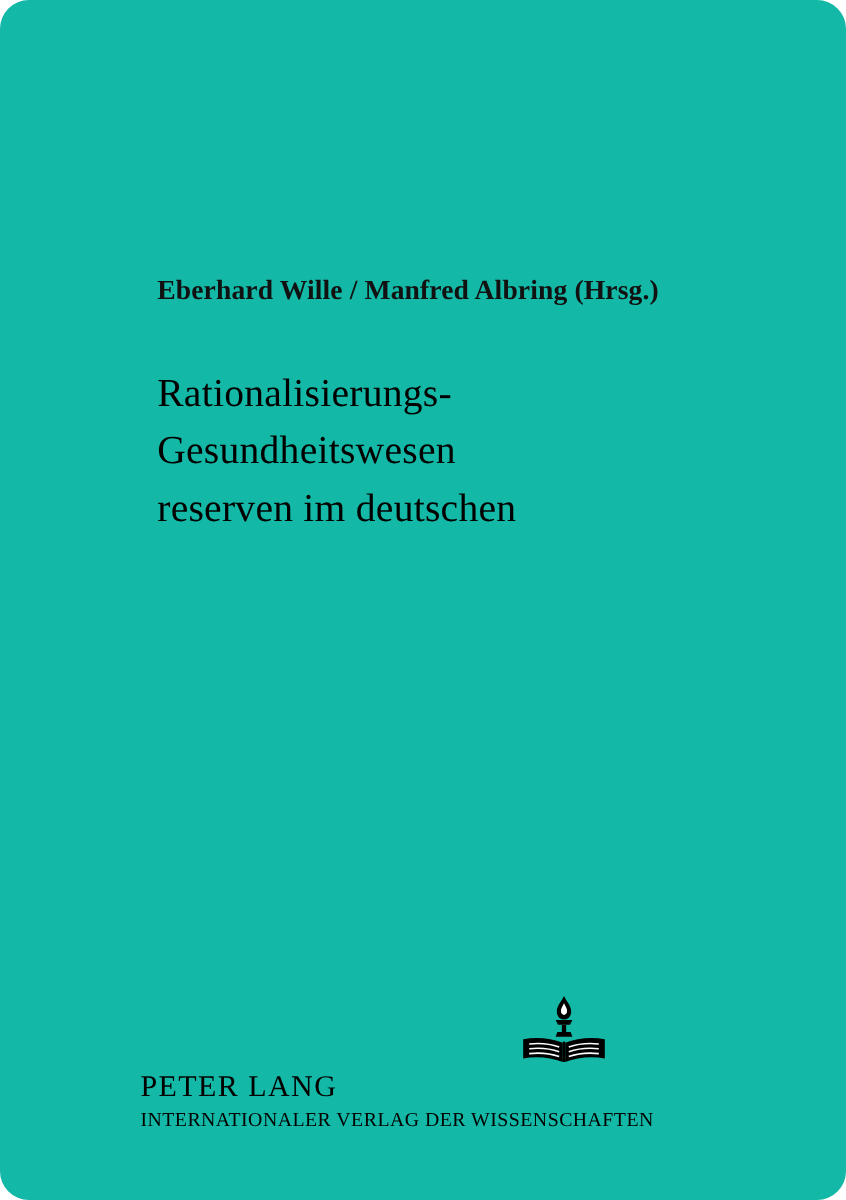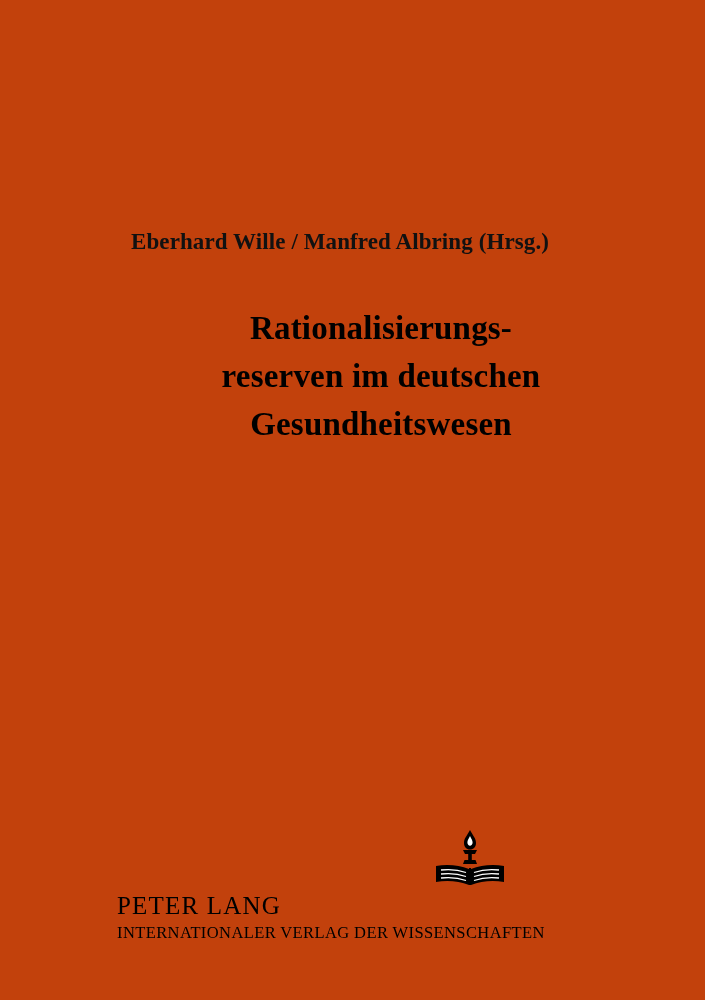--- a/index.html
+++ b/index.html
@@ -11,46 +11,46 @@
     width: 705px;
     height: 1000px;
     position: relative;
     font-family: "Liberation Serif", serif;
     color: #000000;
     overflow: hidden;
   }
   .page {
     position: absolute;
     inset: 0;
-    background: #c2410c;
+    background: #14b8a6;
+    border-radius: 24px;
   }
   .editors {
     position: absolute;
     left: 131px;
     top: 228px;
     width: 520px;
     font-family: "Liberation Serif", serif;
     font-size: 23px;
     font-weight: 700;
     letter-spacing: 0.1px;
     line-height: 1.2;
     color: #111111;
   }
   .title {
     position: absolute;
     left: 131px;
     top: 305px;
     width: 500px;
     font-family: "Liberation Serif", serif;
     font-size: 33px;
-    font-weight: 700;
+    font-weight: 400;
     line-height: 1.45;
     letter-spacing: 0.2px;
     color: #000000;
-    text-align: center;
   }
   .title .line {
     display: block;
     white-space: nowrap;
   }
   .publisher-block {
     position: absolute;
     left: 0;
     right: 0;
     top: 828px;
@@ -89,22 +89,22 @@
 </style>
 </head>
 <body>
 
 <div class="page">
 
   <div class="editors">Eberhard Wille / Manfred Albring (Hrsg.)</div>
 
   <div class="title">
     <span class="line">Rationalisierungs-</span>
+    <span class="line">Gesundheitswesen</span>
     <span class="line">reserven im deutschen</span>
-    <span class="line">Gesundheitswesen</span>
   </div>
 
   <div class="publisher-block">
     <div class="publisher-shift">
       <div class="logo-wrap">
         <svg width="74" height="62" viewBox="0 0 74 62" aria-hidden="true">
 
           <path d="M37 2 C34 8 31 10 31 15 C31 19 33.5 21.5 37 21.5 C40.5 21.5 43 19 43 15 C43 10 40 8 37 2 Z" fill="#000000"></path>
 
           <path d="M37 8 C35.6 11 34.4 12.2 34.4 14.6 C34.4 16.6 35.6 17.8 37 17.8 C38.4 17.8 39.6 16.6 39.6 14.6 C39.6 12.2 38.4 11 37 8 Z" fill="#ffffff"></path>

